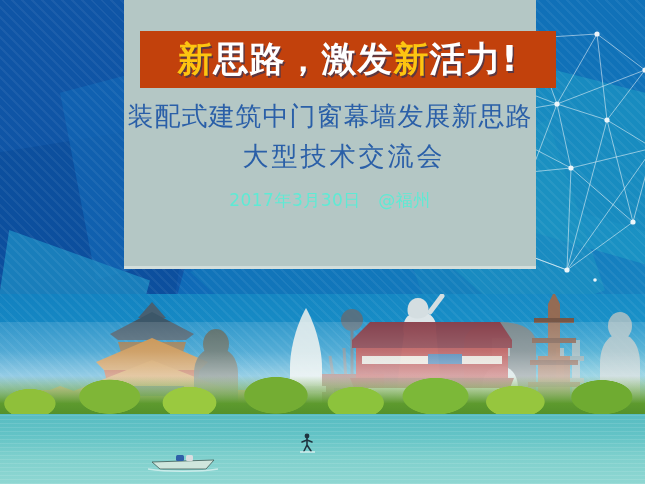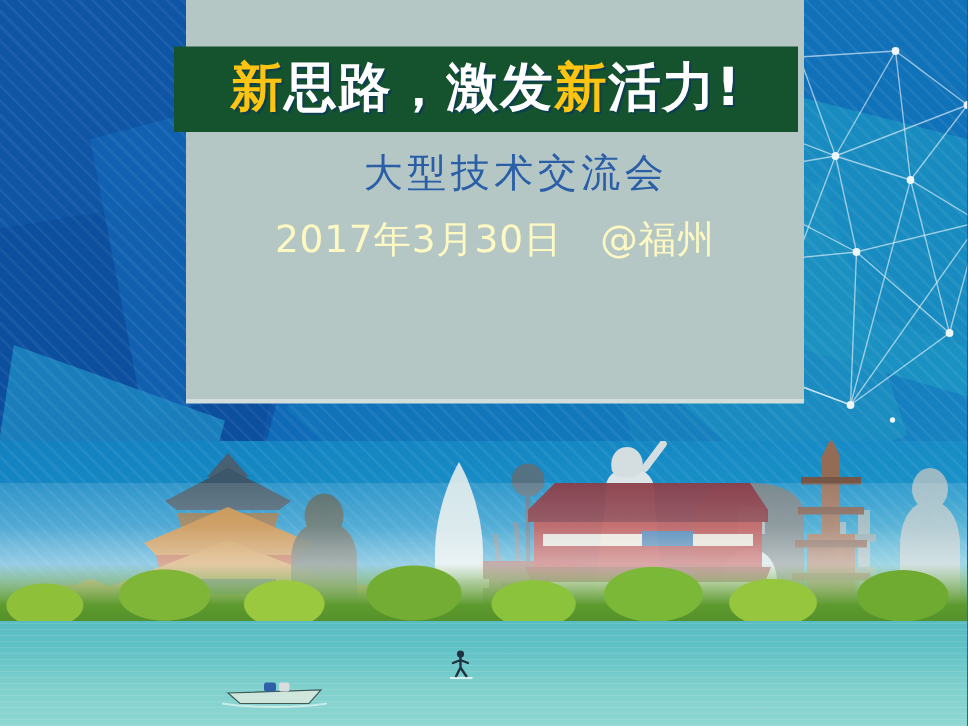--- a/index.html
+++ b/index.html
@@ -76,23 +76,23 @@
     box-shadow:0 0 0 0 rgba(0,0,0,0);
   }
   .panel-strip-bottom{
     position:absolute;left:124px;top:266px;width:412px;height:3px;
     background:#d3dedb;
   }
 
   
   .banner{
     position:absolute;
-    left:116px;top:31px;
+    left:140px;top:31px;
     width:416px;height:57px;
-    background:#14532d;
+    background:#c2410c;
     display:flex;align-items:center;justify-content:center;
   }
   .banner-text{
     font-family:"DejaVu Sans","Liberation Sans",sans-serif;
     font-size:35px;
     font-weight:bold;
     letter-spacing:1px;
     white-space:nowrap;
     line-height:1;
     color:#ffffff;
@@ -112,23 +112,23 @@
     font-family:"DejaVu Sans","Liberation Sans",sans-serif;
     font-size:26px;
     line-height:40px;
     letter-spacing:1px;
     white-space:nowrap;
   }
   .title-line.l2{letter-spacing:3px;padding-left:28px;}
   .subtitle{
     font-family:"DejaVu Sans","Liberation Sans",sans-serif;
     margin-top:10px;
-    font-size:25px;
+    font-size:17px;
     line-height:28px;
-    color:#fef9c3;
+    color:#5eead4;
     letter-spacing:0.5px;
     white-space:nowrap;
   }
 
   
   .city{
     position:absolute;left:0;right:0;bottom:0;height:190px;
     overflow:hidden;
   }
   .sky{
@@ -345,17 +345,18 @@
   <div class="panel"></div>
   <div class="panel-strip-bottom"></div>
 
   <div class="banner">
     <div class="banner-text">
       <span class="hl">新</span><span>思路，激发</span><span class="hl">新</span><span>活力!</span>
     </div>
   </div>
 
   <div class="title-block">
+    <div class="title-line l1">装配式建筑中门窗幕墙发展新思路</div>
     <div class="title-line l2">大型技术交流会</div>
     <div class="subtitle">2017年3月30日　@福州</div>
   </div>
 
 </div>
 
 </body></html>

